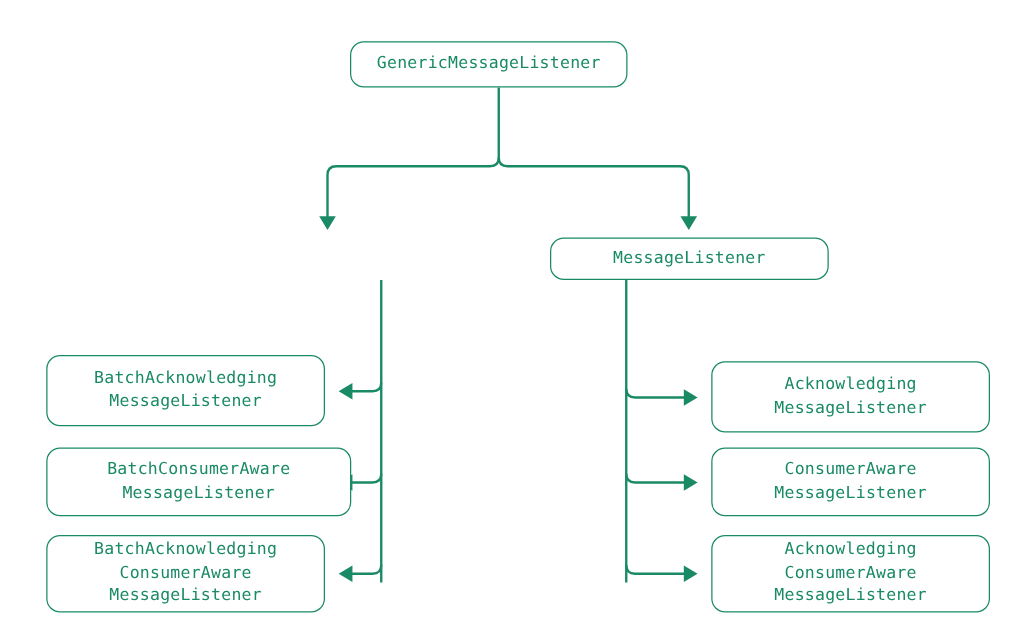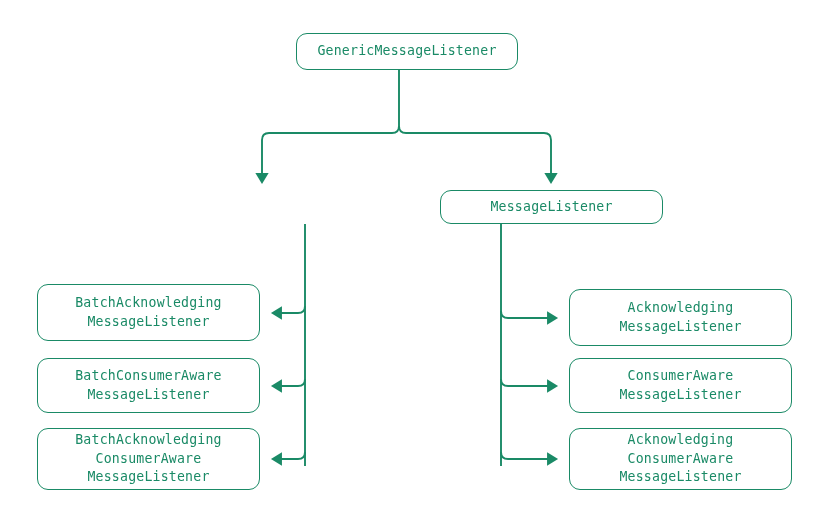--- a/index.html
+++ b/index.html
@@ -32,25 +32,25 @@
     display: flex;
     align-items: center;
     justify-content: center;
     text-align: center;
     line-height: 1.42;
     font-size: 13.2px;
     letter-spacing: 0.2px;
     white-space: pre-line;
     z-index: 2;
   }
-  .node-root       { left: 296px; top: 33px;  width: 222px; height: 37px; }
+  .node-root       { left: 280px; top: 33px;  width: 222px; height: 37px; }
   .node-l2-left    { left: 150px; top: 190px; width: 223px; height: 34px; }
   .node-l2-right   { left: 440px; top: 190px; width: 223px; height: 34px; }
   .node-left-1     { left: 37px;  top: 284px; width: 223px; height: 57px; }
-  .node-left-2     { left: 37px;  top: 358px; width: 223px; height: 55px; }
+  .node-left-2     { left: 37px;  top: 358px; width: 244px; height: 55px; }
   .node-left-3     { left: 37px;  top: 428px; width: 223px; height: 62px; }
   .node-right-1    { left: 569px; top: 289px; width: 223px; height: 57px; }
   .node-right-2    { left: 569px; top: 358px; width: 223px; height: 55px; }
   .node-right-3    { left: 569px; top: 428px; width: 223px; height: 62px; }
 </style>
 </head>
 <body>
 
 <div id="diagram-canvas">
 

